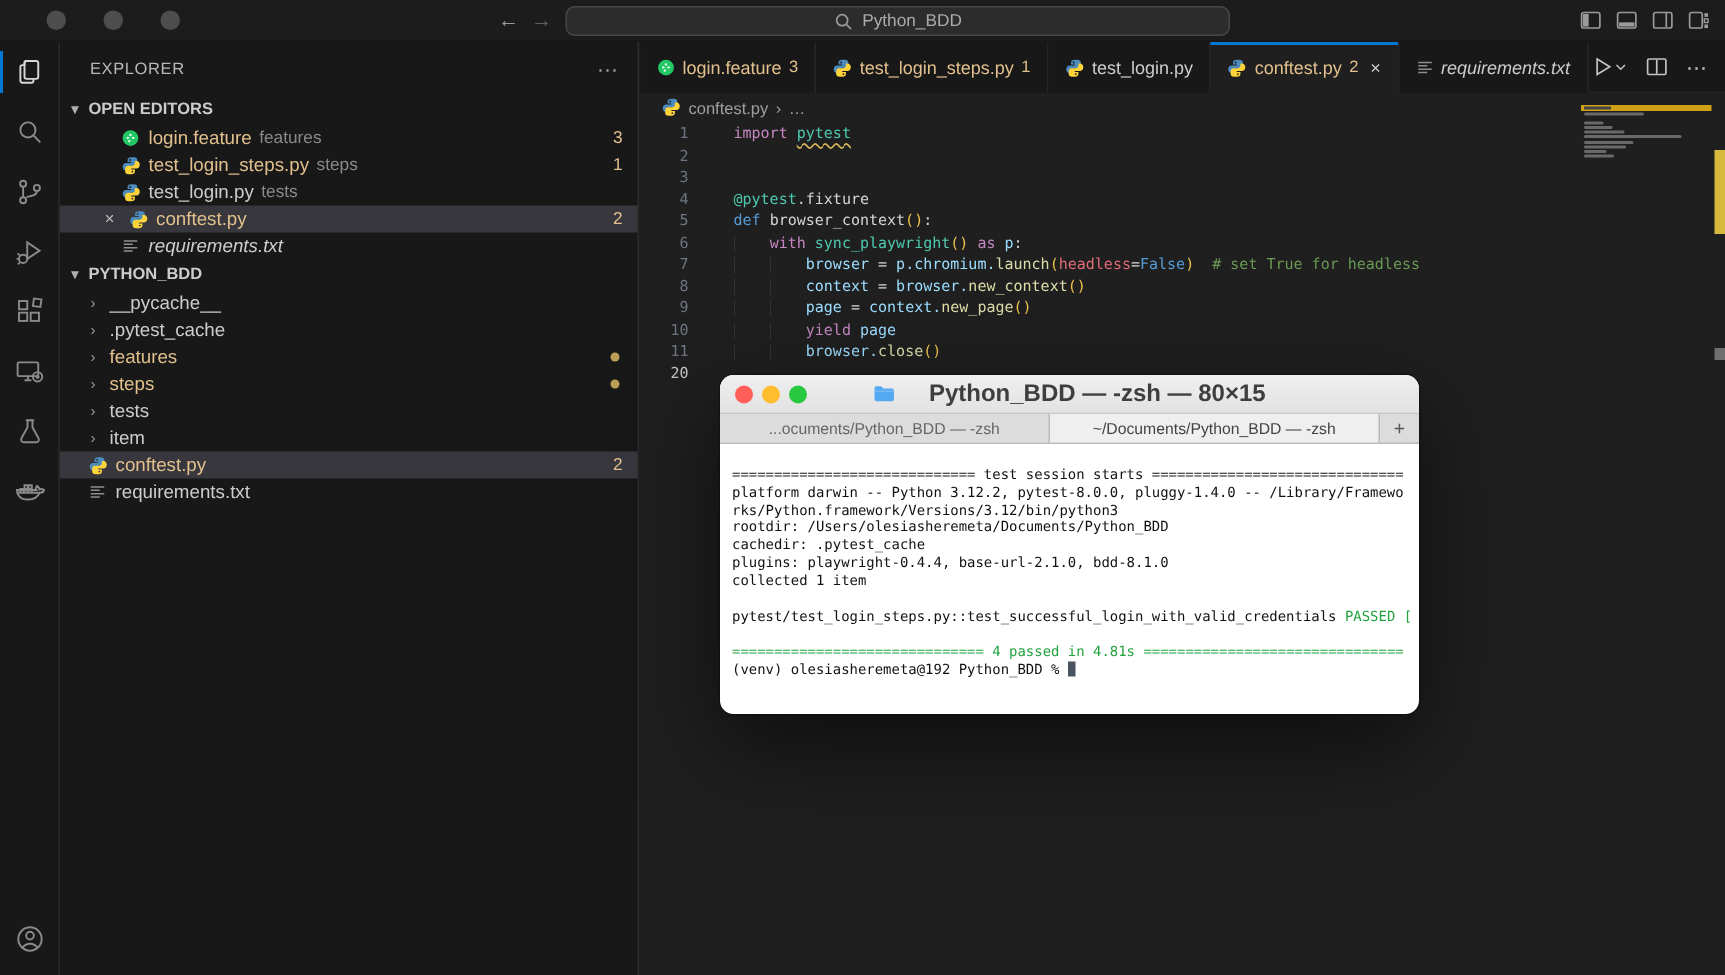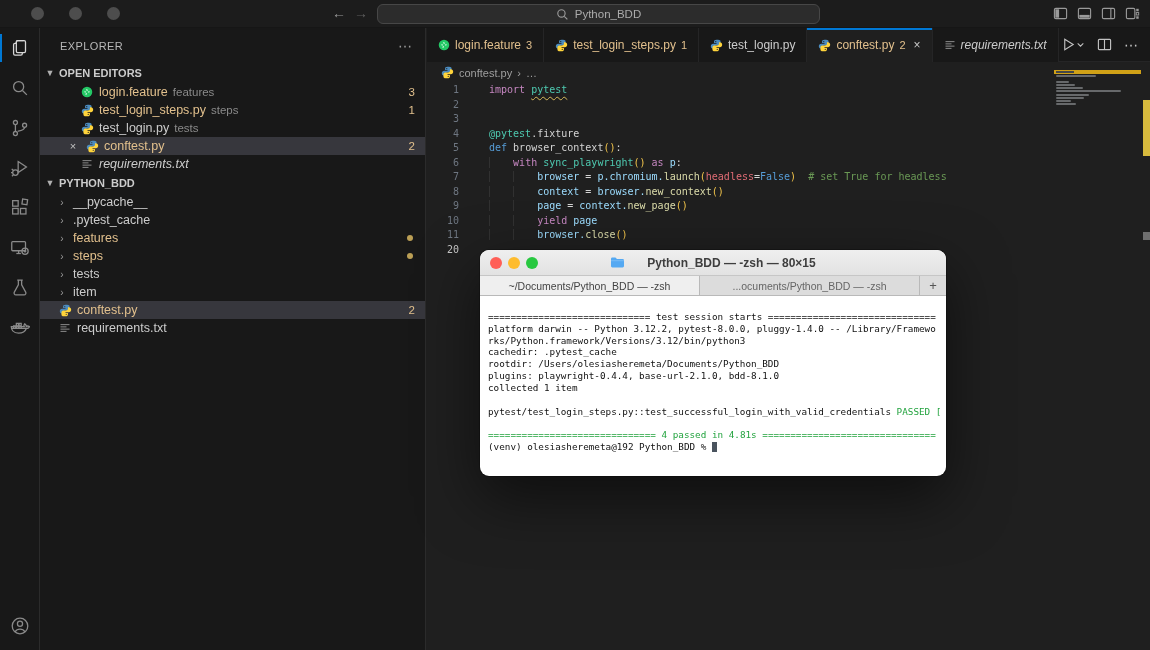--- a/index.html
+++ b/index.html
@@ -76,21 +76,21 @@
   .mm-band .mm-dark { height:2px; background:#44474a; margin-left:2px; }
   .mm-bar { height:2px; margin:0 0 1.1px 2px; background:rgba(190,195,200,.45); border-radius:1px; }
   .ovr { position:absolute; left:716px; top:34px; width:7px; height:588px; }
   .ovr .y { position:absolute; left:0; width:7px; background:#d7ba3d; }
   .ovr .g { position:absolute; left:0; width:7px; background:#6f6f6f; }
 
   
   .term { position:absolute; left:480px; top:250px; width:466px; height:226px; border-radius:9px; background:#ffffff; box-shadow:0 22px 60px rgba(0,0,0,.55), 0 0 0 1px rgba(0,0,0,.25); overflow:hidden; }
   .term-titlebar { height:26px; background:linear-gradient(#efefef,#e2e2e2); display:flex; align-items:center; justify-content:center; position:relative; border-bottom:1px solid #c6c6c6; }
   .term-tl { position:absolute; top:7px; width:12px; height:12px; border-radius:50%; }
-  .term-title { display:flex; align-items:center; gap:22px; font-size:12px; font-weight:bold; color:#3e3e3e; }
+  .term-title { display:flex; align-items:center; gap:22px; font-size:16px; font-weight:bold; color:#3e3e3e; }
   .term-tabs { height:20px; display:flex; background:#dcdcdc; border-bottom:1px solid #b9b9b9; font-size:10.5px; color:#666; }
   .term-tab { flex:1; display:flex; align-items:center; justify-content:center; white-space:nowrap; overflow:hidden; border-right:1px solid #b9b9b9; background:#dcdcdc; }
   .term-tab.active { background:#efefef; color:#444; }
   .term-plus { width:26px; display:flex; align-items:center; justify-content:center; color:#555; font-size:13px; }
   .term-body { padding:3px 8px; font-family:"DejaVu Sans Mono","Liberation Mono",monospace; font-size:9.3px; line-height:11.85px; color:#111; }
   .tline { white-space:pre; height:11.85px; }
   .tg { color:#23a33f; } .tb { font-weight:normal; }
   .cursor { display:inline-block; width:5.6px; height:10px; background:#4a545e; vertical-align:-2px; }
 </style>
 </head>
@@ -451,31 +451,31 @@
       <div class="term-tl" style="left:46px;background:#28c840"></div>
       <div class="term-title">
         <svg width="15" height="13" viewBox="0 0 16 14">
             <path d="M1 3.2C1 2.4 1.6 1.7 2.4 1.7h3.4L7.4 3.3h6.2c.8 0 1.4.7 1.4 1.5v6c0 .8-.6 1.5-1.4 1.5H2.4c-.8 0-1.4-.7-1.4-1.5V3.2z" fill="#55a9f2"></path>
             <path d="M1 4.6h14v1H1z" fill="#7cbef6"></path>
           </svg>
         <span>Python_BDD — -zsh — 80×15</span>
       </div>
     </div>
     <div class="term-tabs" id="term-tabs">
+        <div class="term-tab">...ocuments/Python_BDD — -zsh</div>
         <div class="term-tab active">~/Documents/Python_BDD — -zsh</div>
-        <div class="term-tab">...ocuments/Python_BDD — -zsh</div>
         <div class="term-plus">+</div>
       </div>
     <div class="term-body" id="term-body">
         <div class="tline">&nbsp;</div>
         <div class="tline"><span class="tb">============================= test session starts ==============================</span></div>
         <div class="tline"><span class="">platform darwin -- Python 3.12.2, pytest-8.0.0, pluggy-1.4.0 -- /Library/Framewo</span></div>
         <div class="tline"><span class="">rks/Python.framework/Versions/3.12/bin/python3</span></div>
+        <div class="tline"><span class="">rootdir: /Users/olesiasheremeta/Documents/Python_BDD</span></div>
         <div class="tline"><span class="">cachedir: .pytest_cache</span></div>
-        <div class="tline"><span class="">rootdir: /Users/olesiasheremeta/Documents/Python_BDD</span></div>
         <div class="tline"><span class="">plugins: playwright-0.4.4, base-url-2.1.0, bdd-8.1.0</span></div>
         <div class="tline"><span class="tb">collected 1 item</span></div>
         <div class="tline">&nbsp;</div>
         <div class="tline"><span class="">pytest/test_login_steps.py::test_successful_login_with_valid_credentials </span><span class="tg ">PASSED</span><span class=""> </span><span class="tg ">[</span></div>
         <div class="tline">&nbsp;</div>
         <div class="tline"><span class="tg ">============================== </span><span class="tg tb">4 passed</span><span class="tg "> in 4.81s </span><span class="tg ">===============================</span></div>
         <div class="tline"><span class="">(venv) olesiasheremeta@192 Python_BDD % </span><span class="cursor"></span></div>
       </div>
   </div>
 

